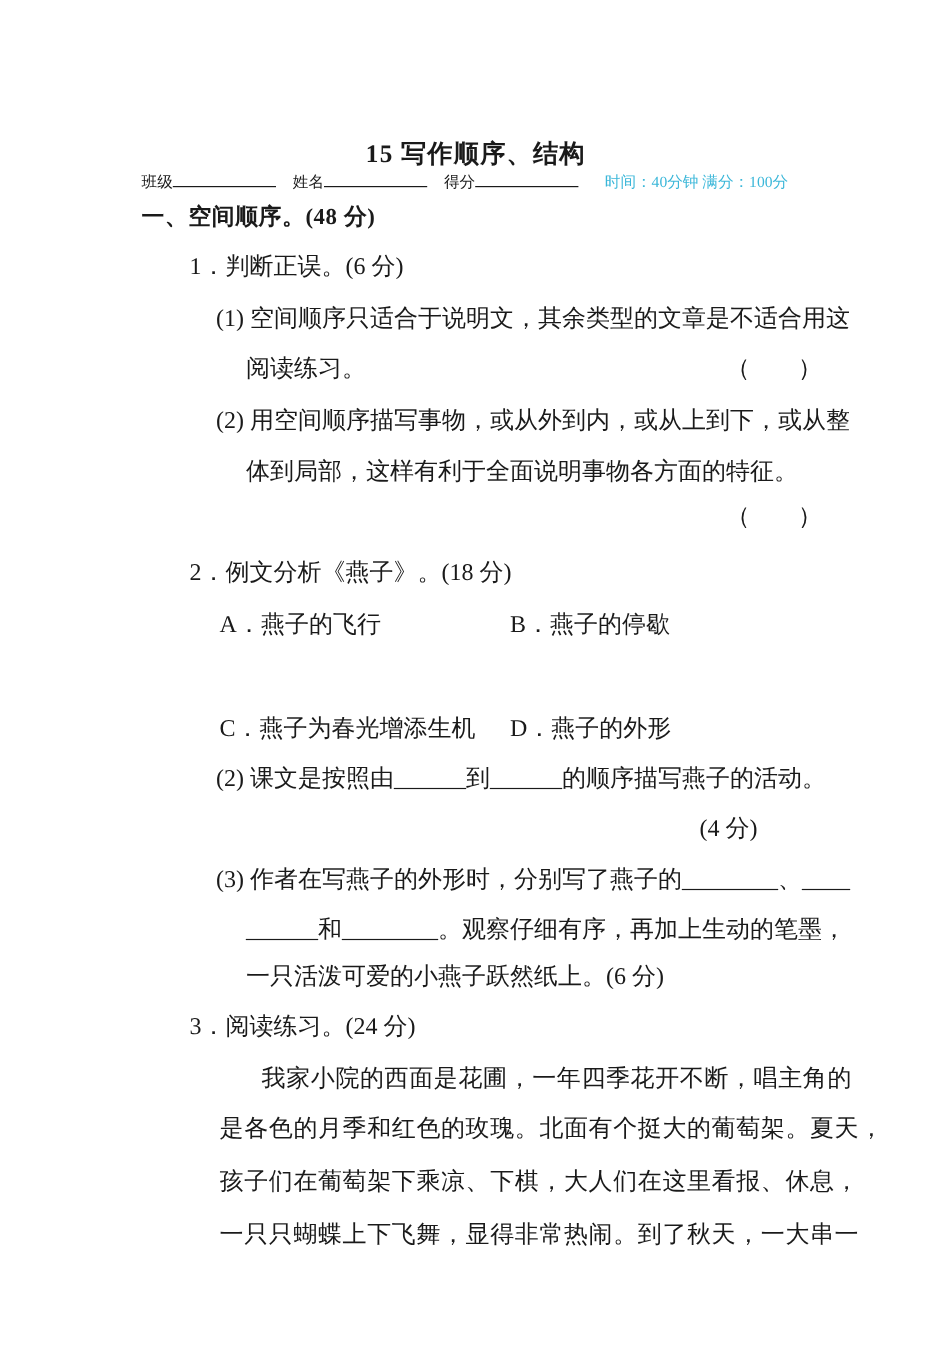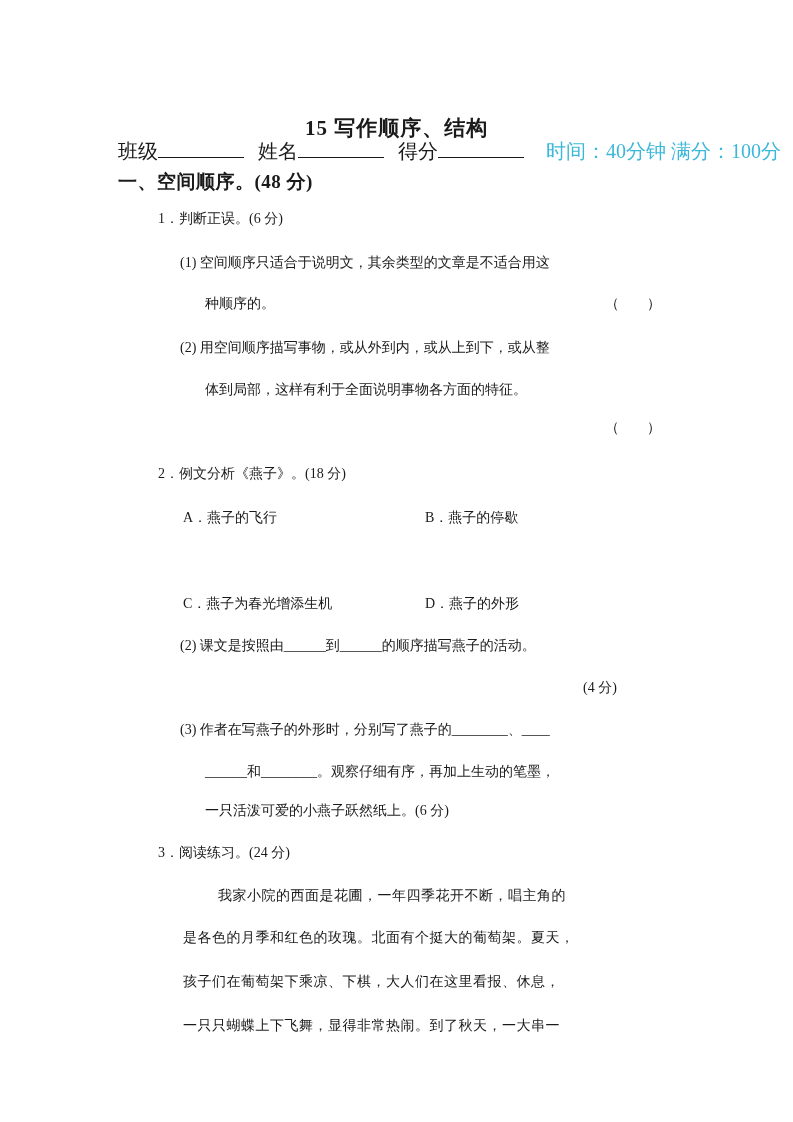--- a/index.html
+++ b/index.html
@@ -13,34 +13,34 @@
   }
   .page {
     position: relative;
     width: 793px;
     height: 1122px;
     background: #ffffff;
     overflow: hidden;
   }
   .line {
     position: absolute;
-    font-size: 14px;
+    font-size: 20px;
     line-height: 1.25;
     white-space: nowrap;
     color: #1a1a1a;
   }
   .title-line {
     width: 793px;
     text-align: center;
     font-size: 21px;
     font-weight: 700;
     letter-spacing: 1px;
     margin-top: 13px;
   }
-  .header-line { font-size: 20px; }
+  .header-line { font-size: 13px; }
   .heading-line { font-weight: 700; font-size: 19px; letter-spacing: 0.5px; }
   .blankline {
     display: inline-block;
     width: 86px;
     height: 17px;
     border-bottom: 1px solid #1a1a1a;
     margin-right: 14px;
     vertical-align: baseline;
   }
   .meta { margin-left: 8px; }
@@ -56,21 +56,21 @@
 
   <div class="line header-line" style="top:139px; left:118px;">
     <span>班级</span><span class="blankline"></span><span>姓名</span><span class="blankline"></span><span>得分</span><span class="blankline"></span><span class="meta" style="color: rgb(59, 183, 217);">时间：40分钟  满分：100分</span>
   </div>
 
   <div class="line heading-line" style="top:170px; left:118px;">一、空间顺序。(48 分)</div>
 
   <div class="line" style="top:210px; left:158px;">1．判断正误。(6 分)</div>
 
   <div class="line" style="top:254px; left:180px;">(1) 空间顺序只适合于说明文，其余类型的文章是不适合用这</div>
-  <div class="line" style="top:295px; left:205px;">种顺序的。</div>
+  <div class="line" style="top:295px; left:205px;">阅读练习。</div>
   <div class="line" style="top:295px; left:605px;">（　　）</div>
 
   <div class="line" style="top:339px; left:180px;">(2) 用空间顺序描写事物，或从外到内，或从上到下，或从整</div>
   <div class="line" style="top:381px; left:205px;">体到局部，这样有利于全面说明事物各方面的特征。</div>
   <div class="line" style="top:419px; left:605px;">（　　）</div>
 
   <div class="line" style="top:465px; left:158px;">2．例文分析《燕子》。(18 分)</div>
 
   <div class="line" style="top:509px; left:183px; width:500px;">
     <span>A．燕子的飞行</span>

